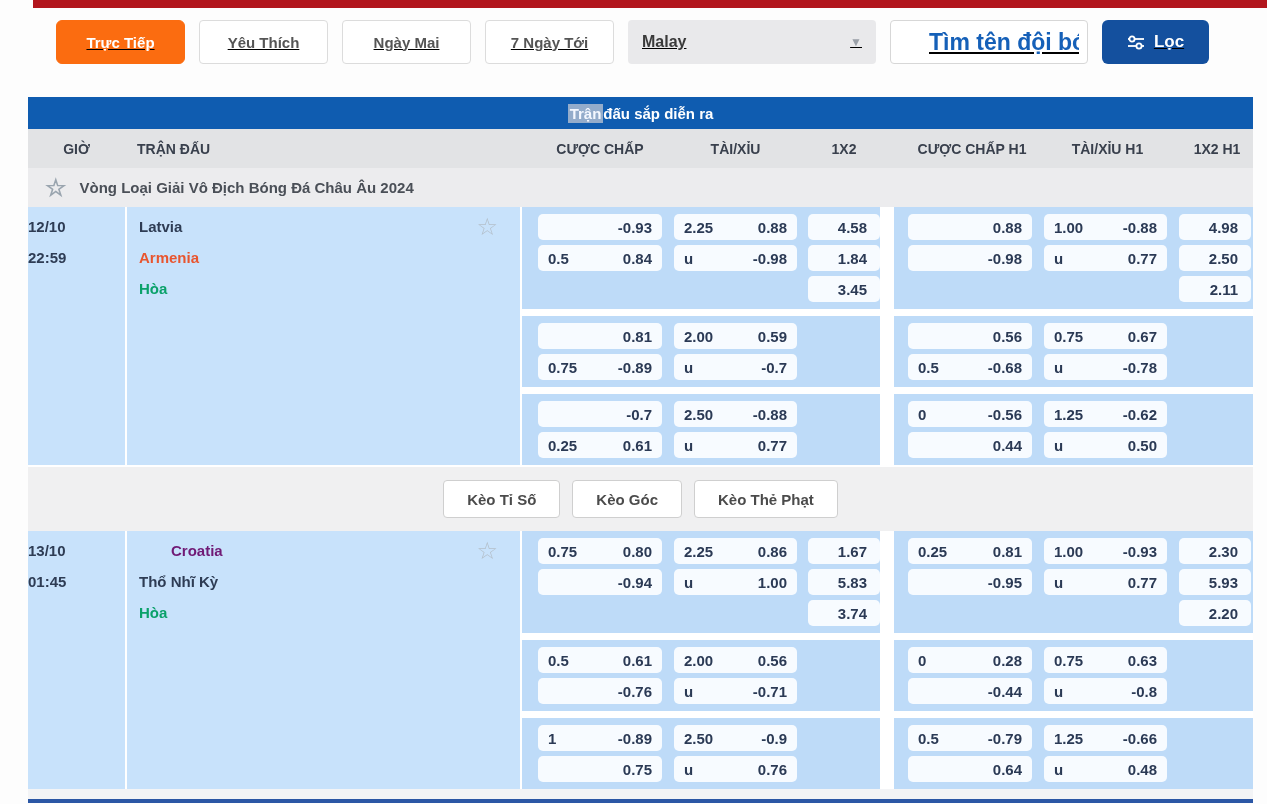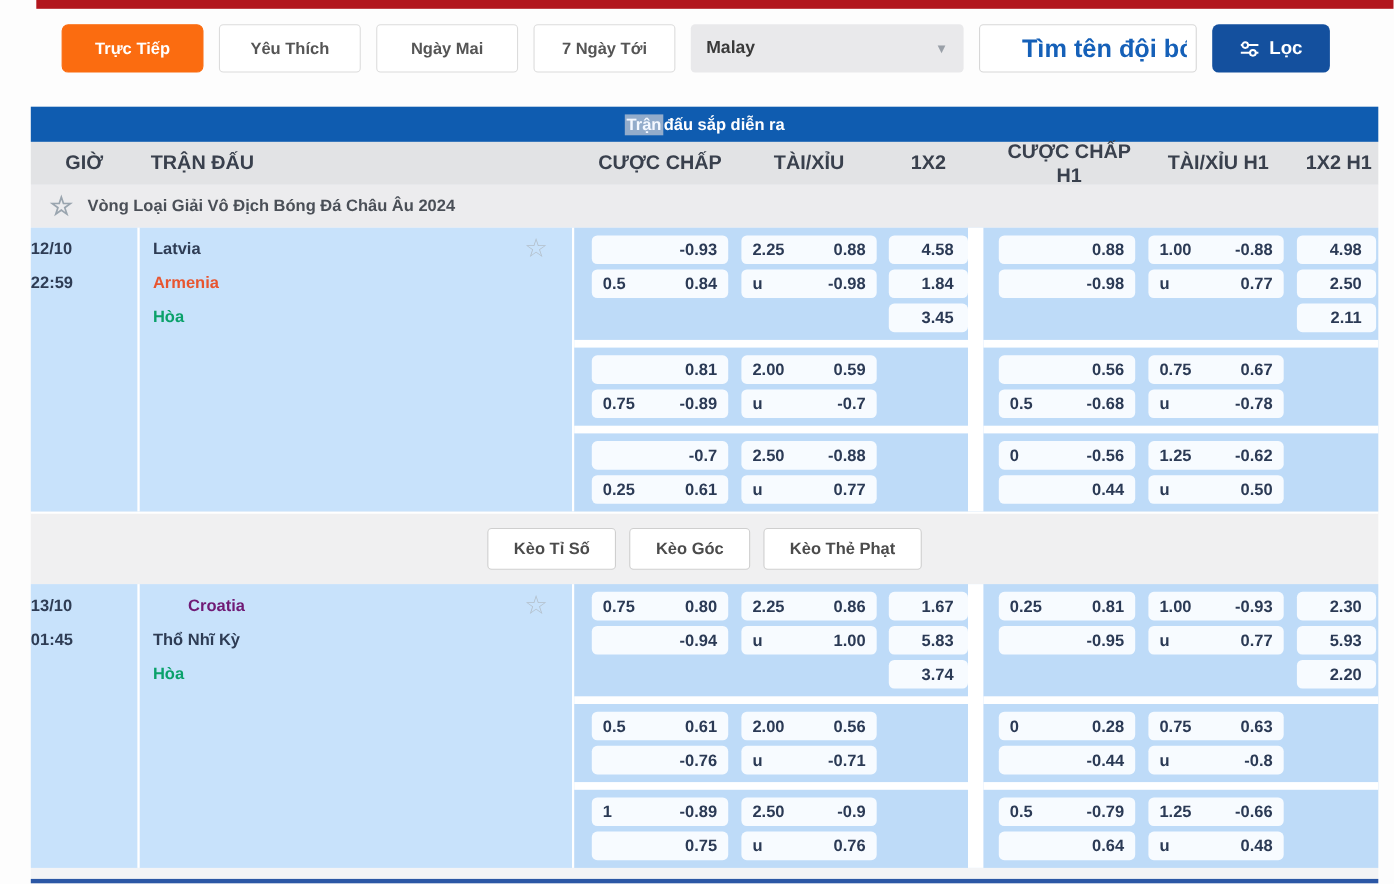--- a/index.html
+++ b/index.html
@@ -1,20 +1,20 @@
 <!DOCTYPE html>
 <html><head>
 <meta charset="utf-8">
 <style>
   * { box-sizing: border-box; margin: 0; padding: 0; }
   html,body { width:1267px; height:804px; overflow:hidden; background:#fdfdfd;
     font-family:"Liberation Sans", sans-serif; }
   .topred { height:8px; margin-left:33px; background:#b2161d; }
   
-  .toolbar { height:48px; margin:10px 14px 0 56px; display:flex; align-items:flex-end; gap:14px; }
+  .toolbar { height:48px; margin:10px 14px 0 56px; display:flex; align-items:center; gap:14px;text-decoration:underline; }
   .tab { width:129px; height:44px; background:#fff; border:1px solid #dcdcdc; border-radius:4px;
     font-family:inherit; font-weight:bold; font-size:15px; color:#555; cursor:pointer; }
   .tab.active { background:#fb6c10; border-color:#fb6c10; color:#fff; border-radius:6px; }
   .select { width:248px; height:44px; background:#e9e9eb; border-radius:4px; display:flex;
     align-items:center; justify-content:space-between; padding:12px 14px; font-weight:bold;
     font-size:16px; color:#3a3a3a; cursor:pointer; }
   .tri { color:#9aa0a8; font-size:12px; }
   .search { width:198px; height:44px; background:#fff; border:1px solid #d7d7d7; border-radius:4px;
     display:flex; align-items:center; padding:0 10px; gap:8px; }
   .search input { border:none; outline:none; background:transparent; color:#1560b8;
@@ -22,21 +22,21 @@
   .search input::placeholder { color:#1560b8; opacity:1; }
   .filter { width:107px; height:44px; background:#14509e; border:none; border-radius:6px;
     color:#fff; font-family:inherit; font-weight:bold; font-size:17px; display:flex;
     align-items:center; justify-content:center; gap:9px; cursor:pointer; }
   
   .content { width:1225px; margin:31px 14px 0 28px; }
   .banner { height:32px; background:#0f5cb0; color:#fff; display:flex; align-items:center;
     justify-content:center; font-weight:bold; font-size:15px; }
   .banner .sel { background:#93accb; color:#f4f8ff; padding:1px 2px; }
   .thead { height:39px; background:#e2e3e5; display:flex; align-items:center;
-    font-weight:bold; font-size:18px; color:#39404d; }
+    font-weight:bold; font-size:14px; color:#39404d; }
   .h-time { width:97px; text-align:center; }
   .h-teams { width:397px; padding-left:12px; }
   .hc { display:block; text-align:center; }
   .w-hdp { width:124px; } .w-ou { width:123px; } .w-x12 { width:72px; }
   .ml16 { margin-left:16px; } .ml12 { margin-left:12px; } .ml11 { margin-left:11px; }
   .ml14 { margin-left:14px; } .ml30 { margin-left:30px; }
   .league { height:39px; background:#ececee; display:flex; align-items:center;
     padding-left:17px; gap:13px; font-weight:bold; font-size:15px; color:#4a4f57; }
   .lstar { font-size:24px; color:#9aa5af; line-height:1; cursor:pointer; }
   

